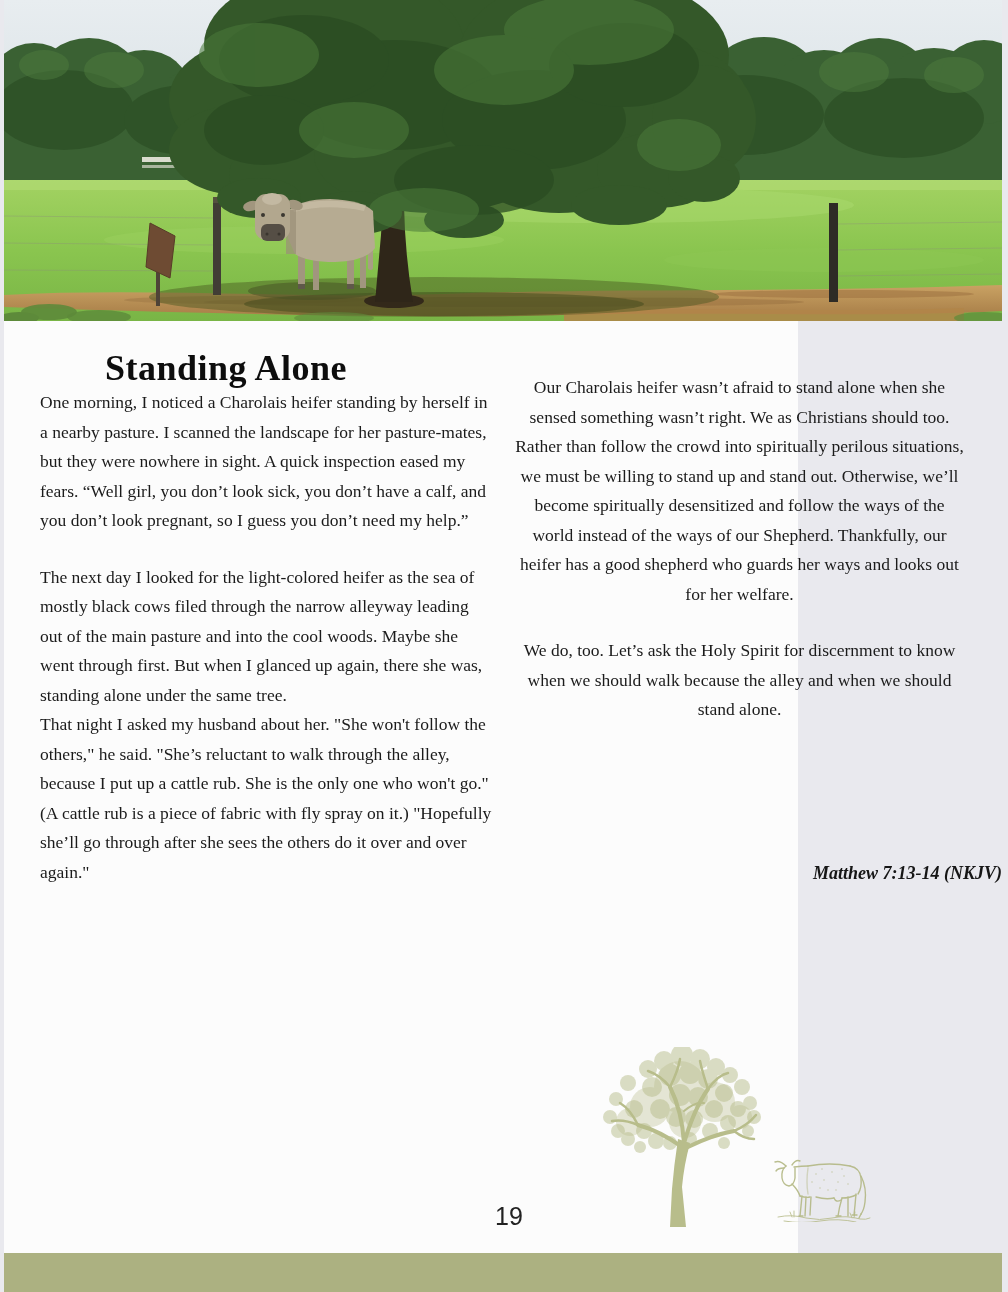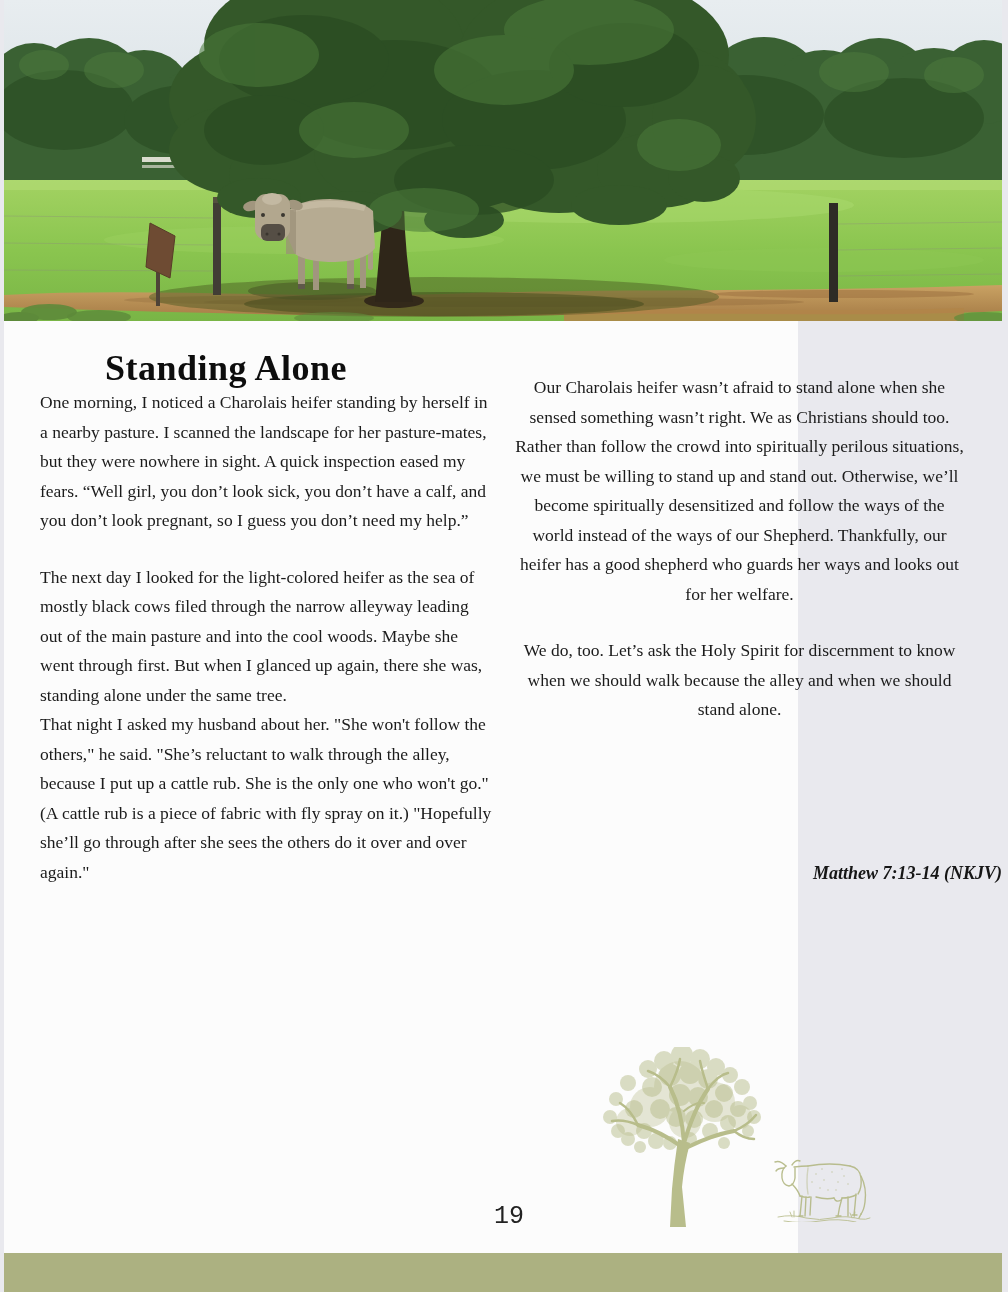--- a/index.html
+++ b/index.html
@@ -15,21 +15,21 @@
   .col-right{left:508px;top:373px;width:455px;text-align:center;}
   .para{margin:0;}
   .para + .para{margin-top:27px;}
   .para.flush{margin-top:0;}
   .verse{position:absolute;left:508px;top:858px;width:472px;text-align:right;
          font-weight:bold;font-style:italic;color:#161616;font-size:18px;line-height:30.5px;margin-left:18px;}
   .verse-ref{margin-bottom:0;}
   .decor-tree{position:absolute;left:596px;top:1047px;width:164px;height:180px;}
   .decor-cow{position:absolute;left:768px;top:1154px;width:100px;height:68px;}
   .page-number{position:absolute;left:480px;top:1204px;width:50px;text-align:center;
-               font-family:Liberation Mono, monospace;font-size:25px;line-height:1;color:#222;}
+               font-family:Liberation Sans, sans-serif;font-size:25px;line-height:1;color:#222;}
   .footer-bar{position:absolute;left:0;top:1253px;width:998px;height:39px;background:#acb181;}
 </style>
 </head>
 <body>
 
 <div class="stage">
   <div class="page">
 
     <div class="photo" title="A light-colored Charolais heifer standing alone under a large shade tree in a bright green pasture, with fence posts, a small brown sign, a distant tree line and a dirt strip in the foreground">
       <svg width="998" height="321" viewBox="0 0 998 321" preserveAspectRatio="none">

